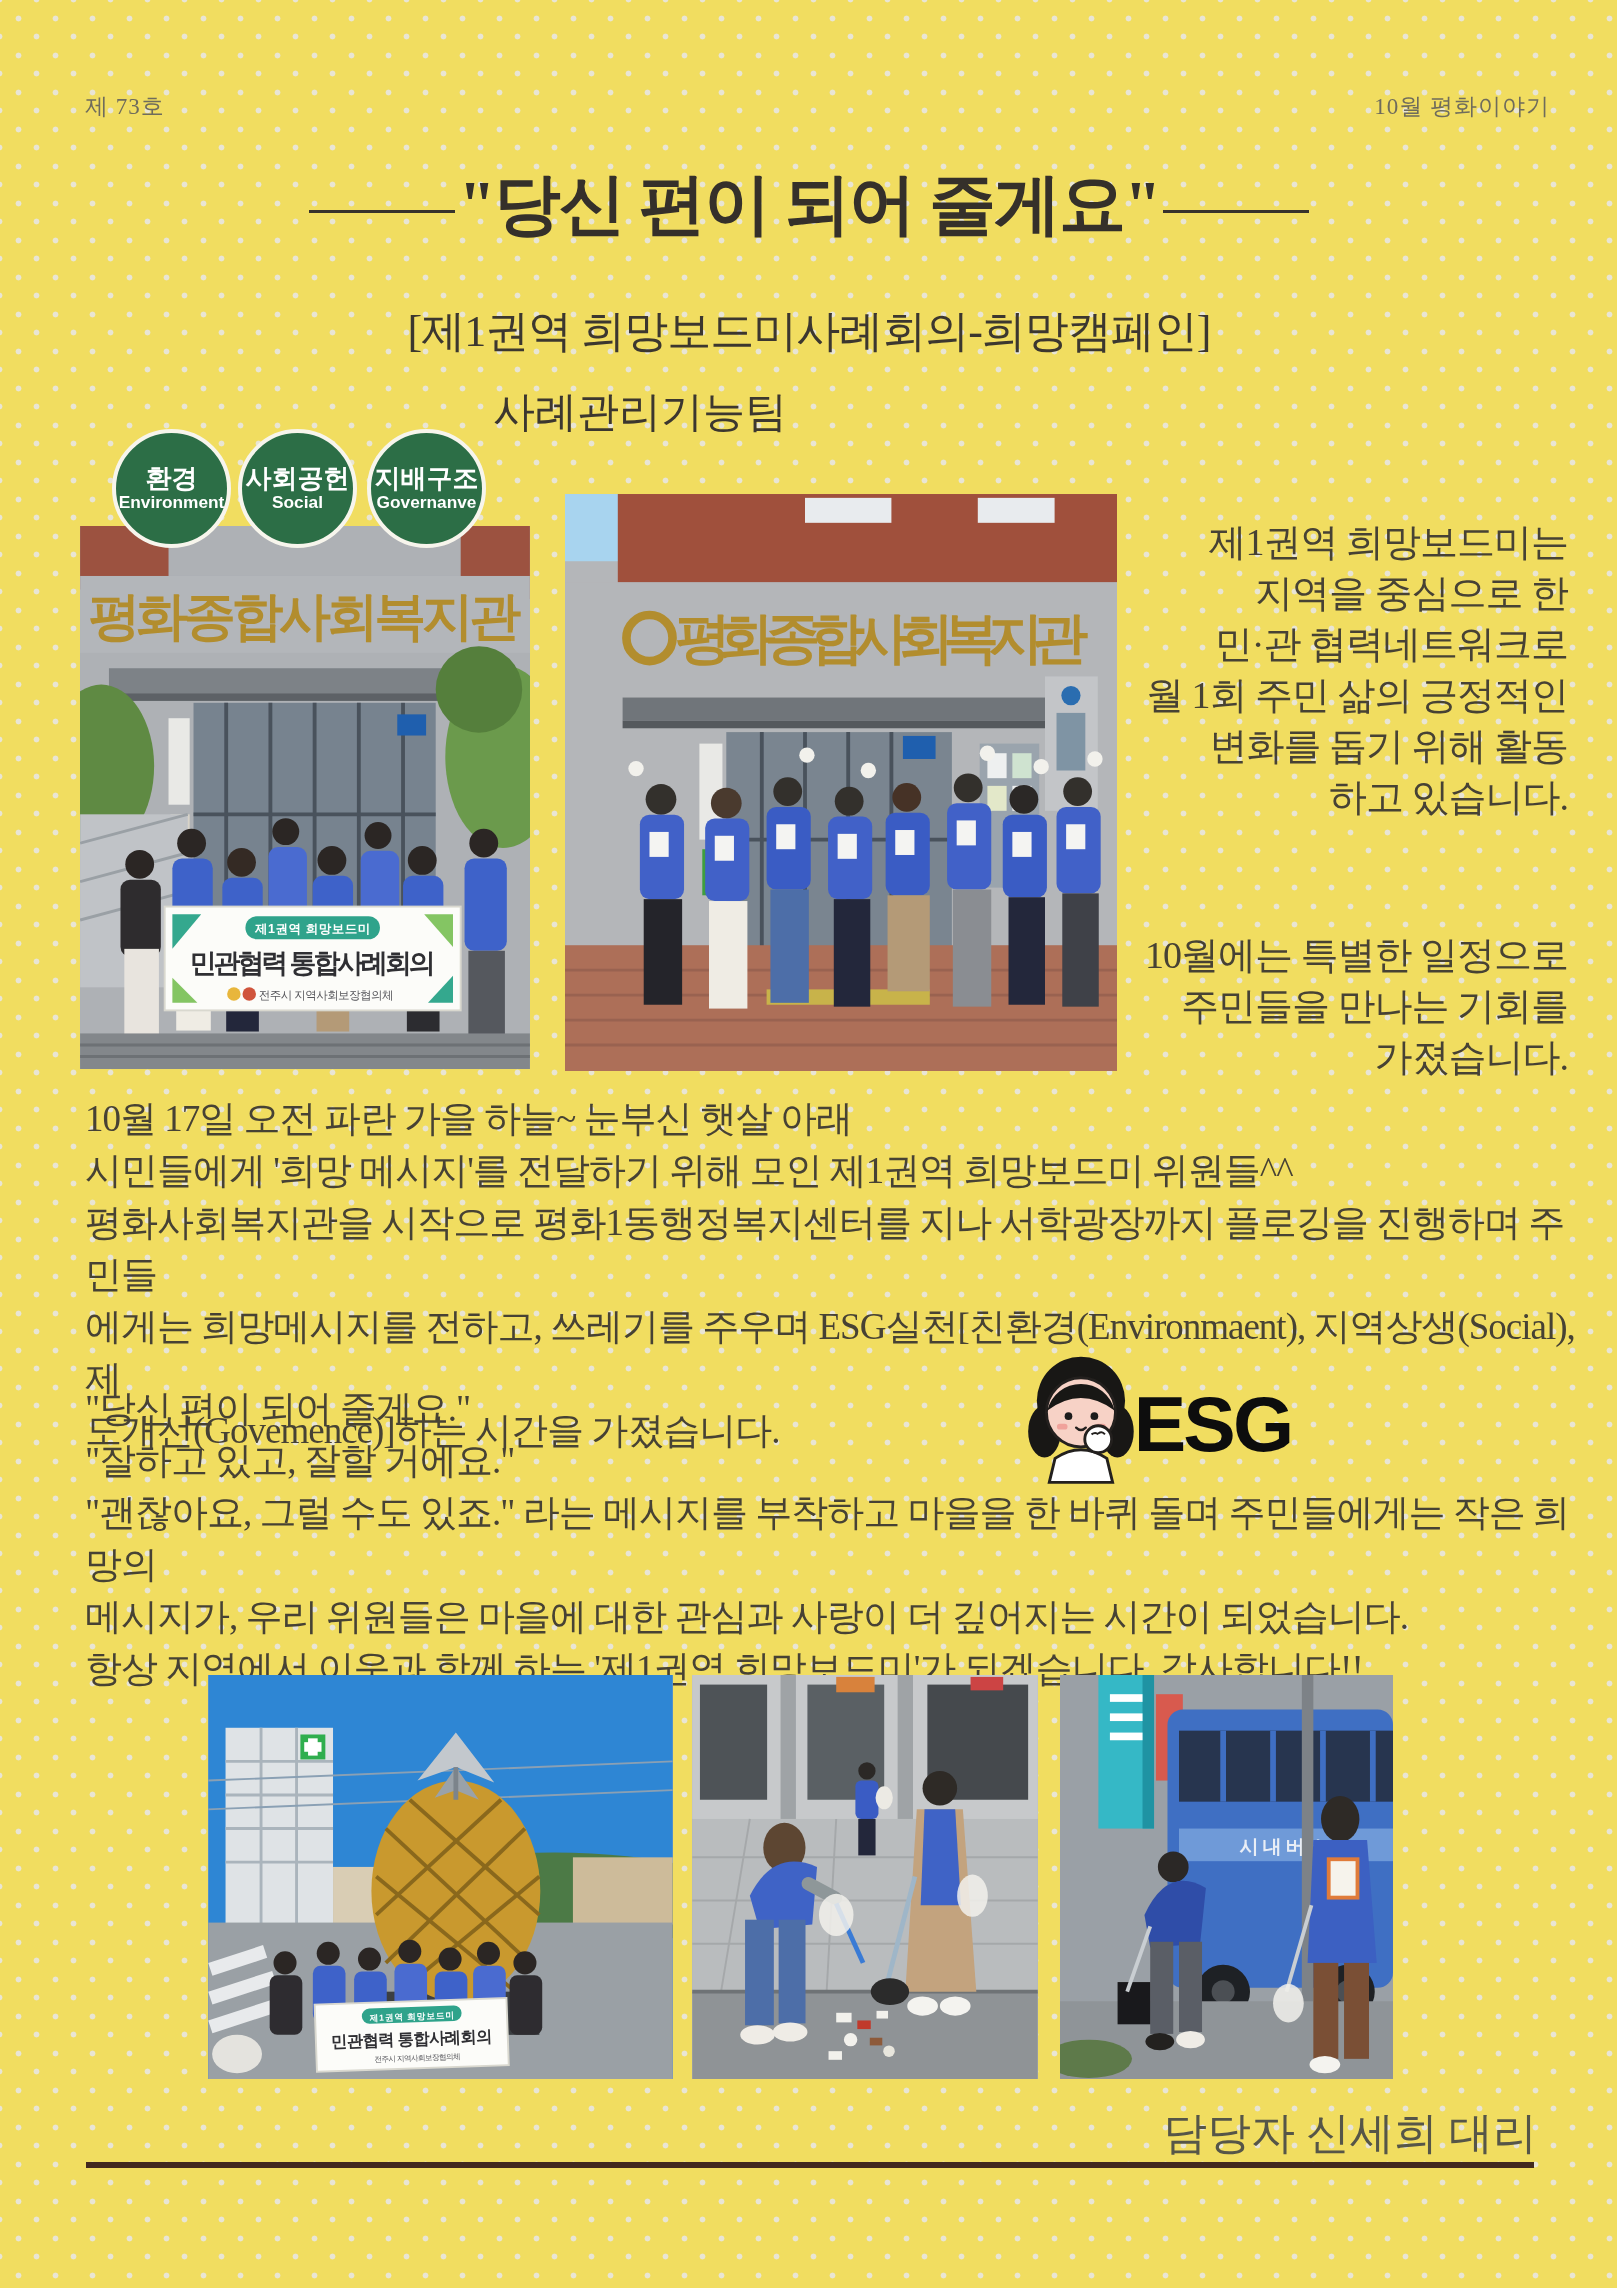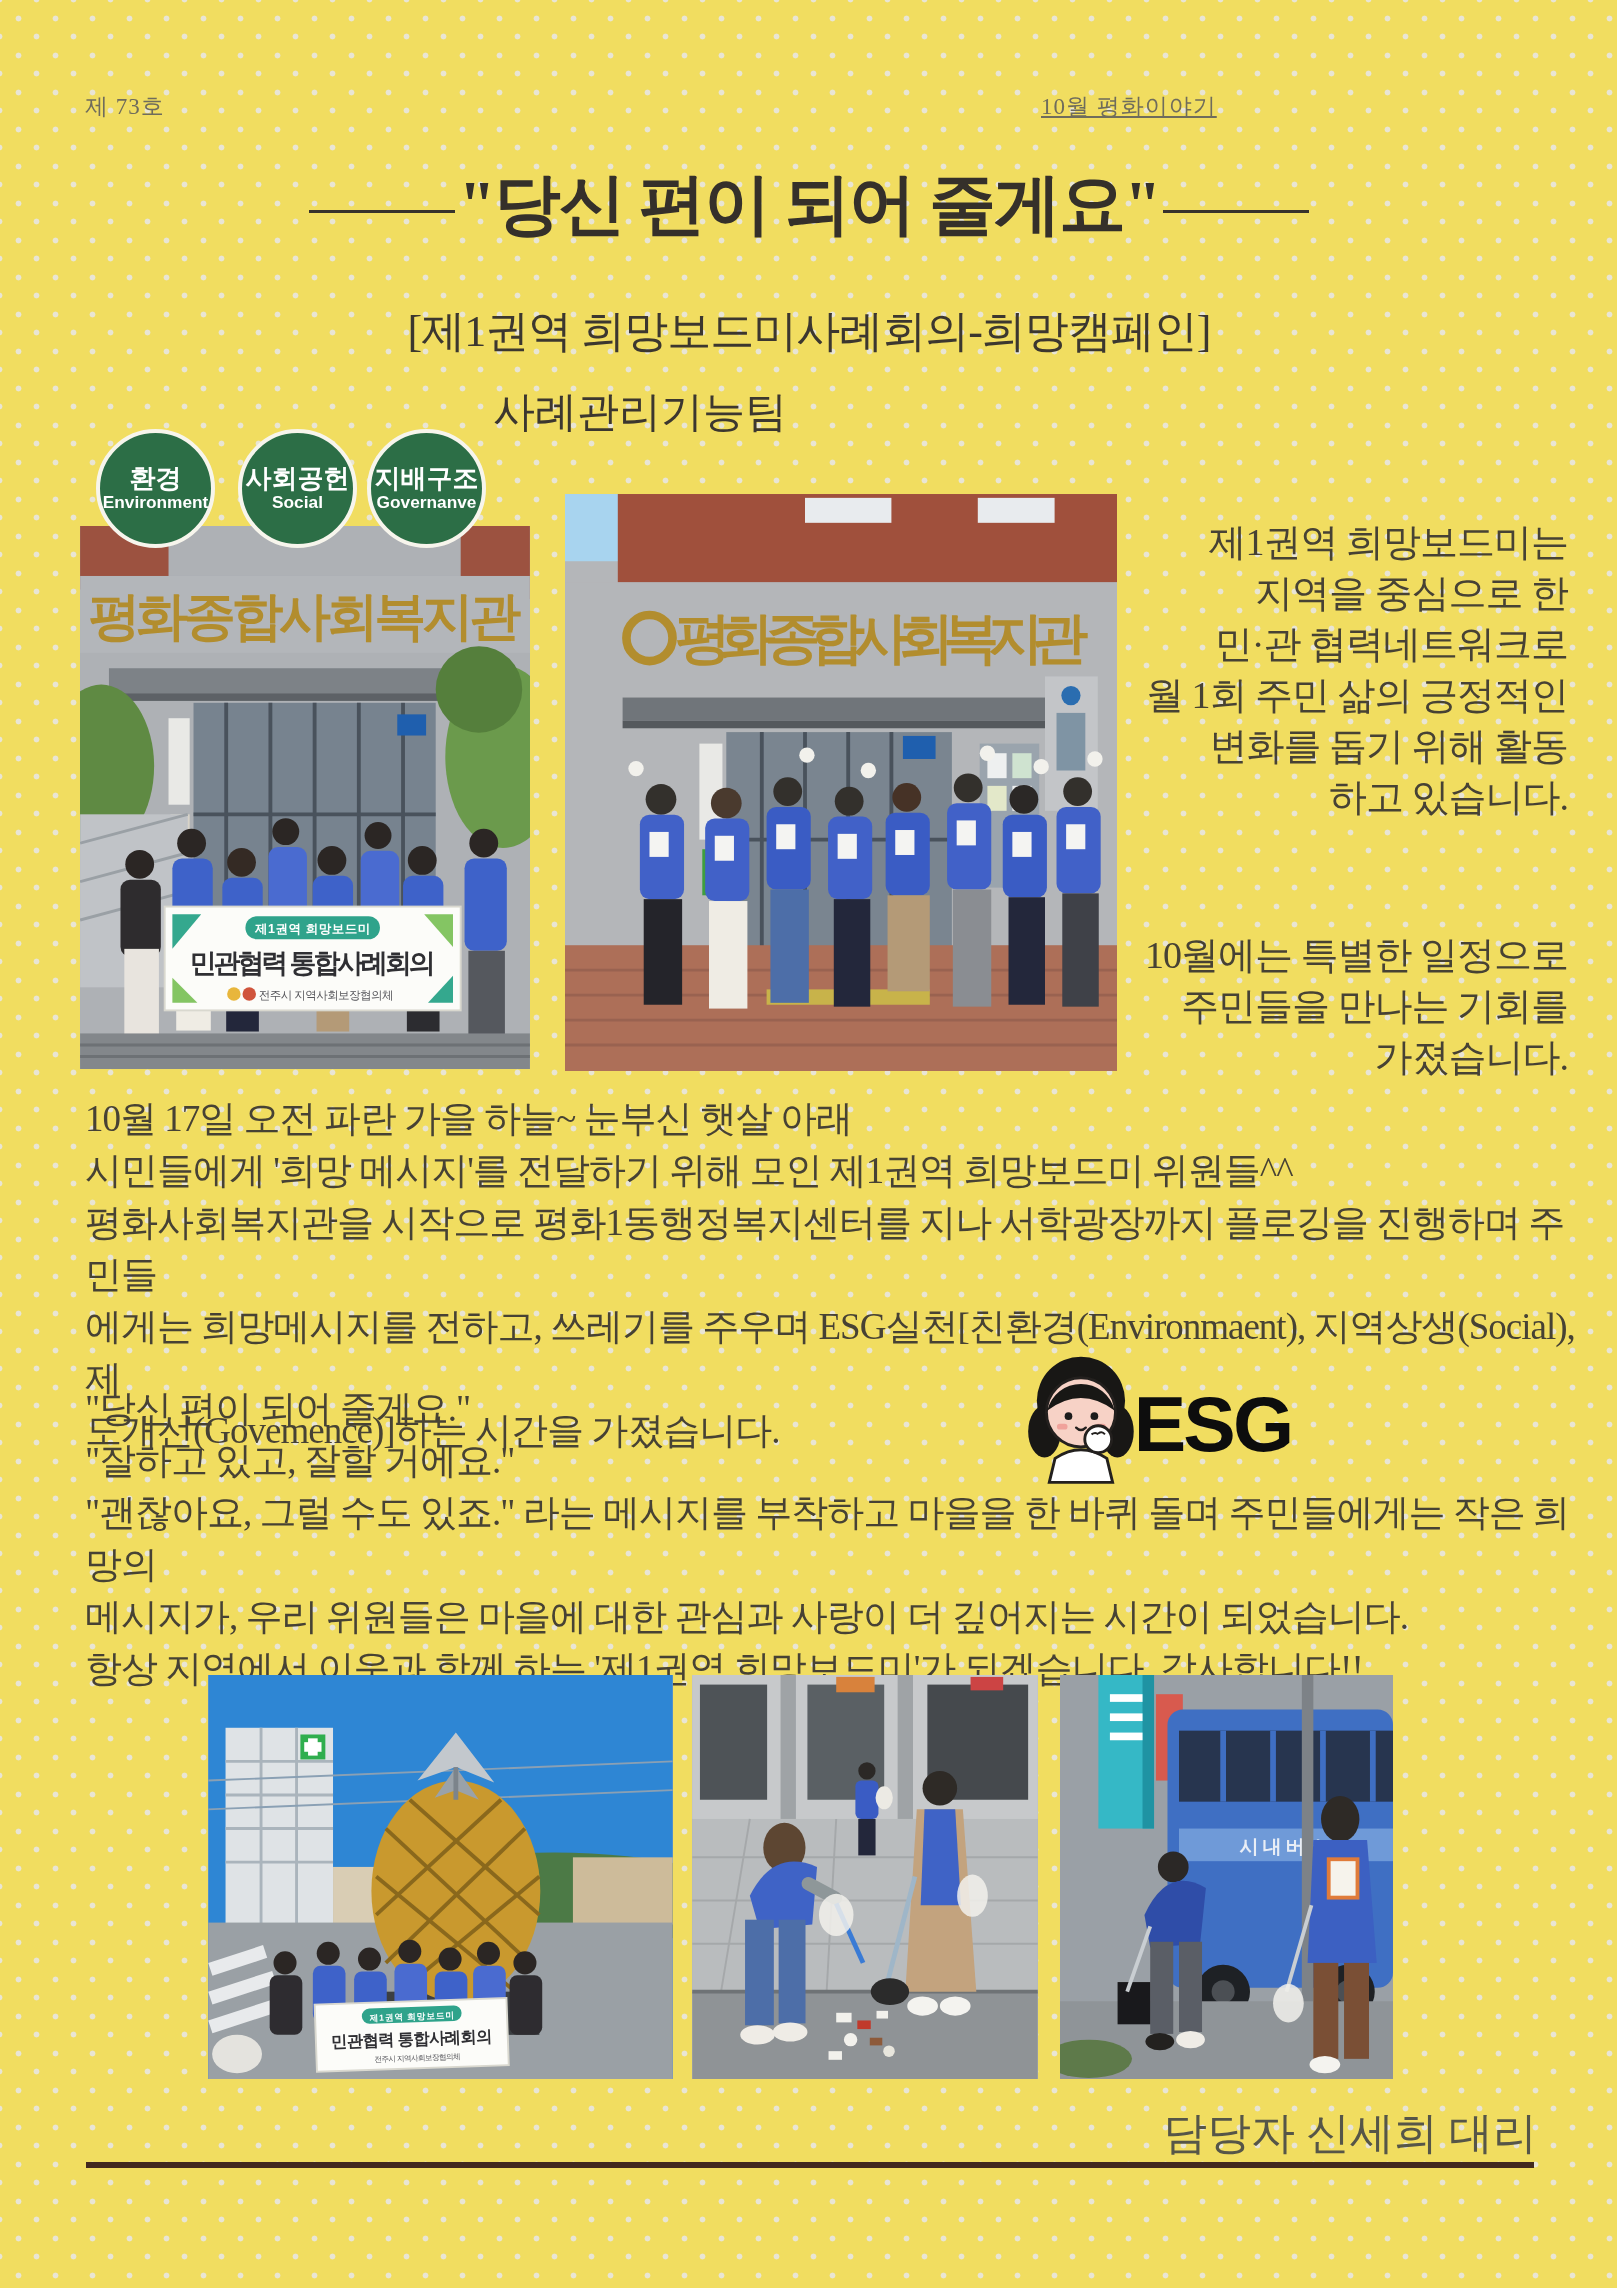--- a/index.html
+++ b/index.html
@@ -34,31 +34,31 @@
   .footer-name{left:961px;top:2104px;width:576px;text-align:right;font-size:44px;color:#565648;}
   .rule{left:86px;top:2162px;width:1448px;height:5.8px;background:#42291e;}
   .svgtxt{font-family:"Liberation Sans", sans-serif;}
 </style>
 </head>
 <body>
 
 <div class="page">
 
   <div class="abs hdr" style="left:85px;top:91px;">제 73호</div>
-  <div class="abs hdr" style="left:1041px;top:91px;width:509px;text-decoration:underline;">10월 평화이야기</div>
+  <div class="abs hdr" style="left:1041px;top:91px;width:509px;text-align:right;">10월 평화이야기</div>
 
   <div class="abs title-row">
     <div class="title-line"></div>
     <div class="title-text">"당신 편이 되어 줄게요"</div>
     <div class="title-line"></div>
   </div>
   <div class="abs subtitle">[제1권역 희망보드미사례회의-희망캠페인]</div>
   <div class="abs teamline">사례관리기능팀</div>
 
-  <div class="abs badge" style="left:96px;top:429px;">
+  <div class="abs badge" style="left:112px;top:429px;">
     <div class="ko">환경</div>
     <div class="en">Environment</div>
   </div>
   <div class="abs badge" style="left:238px;top:429px;">
     <div class="ko">사회공헌</div>
     <div class="en">Social</div>
   </div>
   <div class="abs badge" style="left:367px;top:429px;">
     <div class="ko">지배구조</div>
     <div class="en">Governanve</div>

